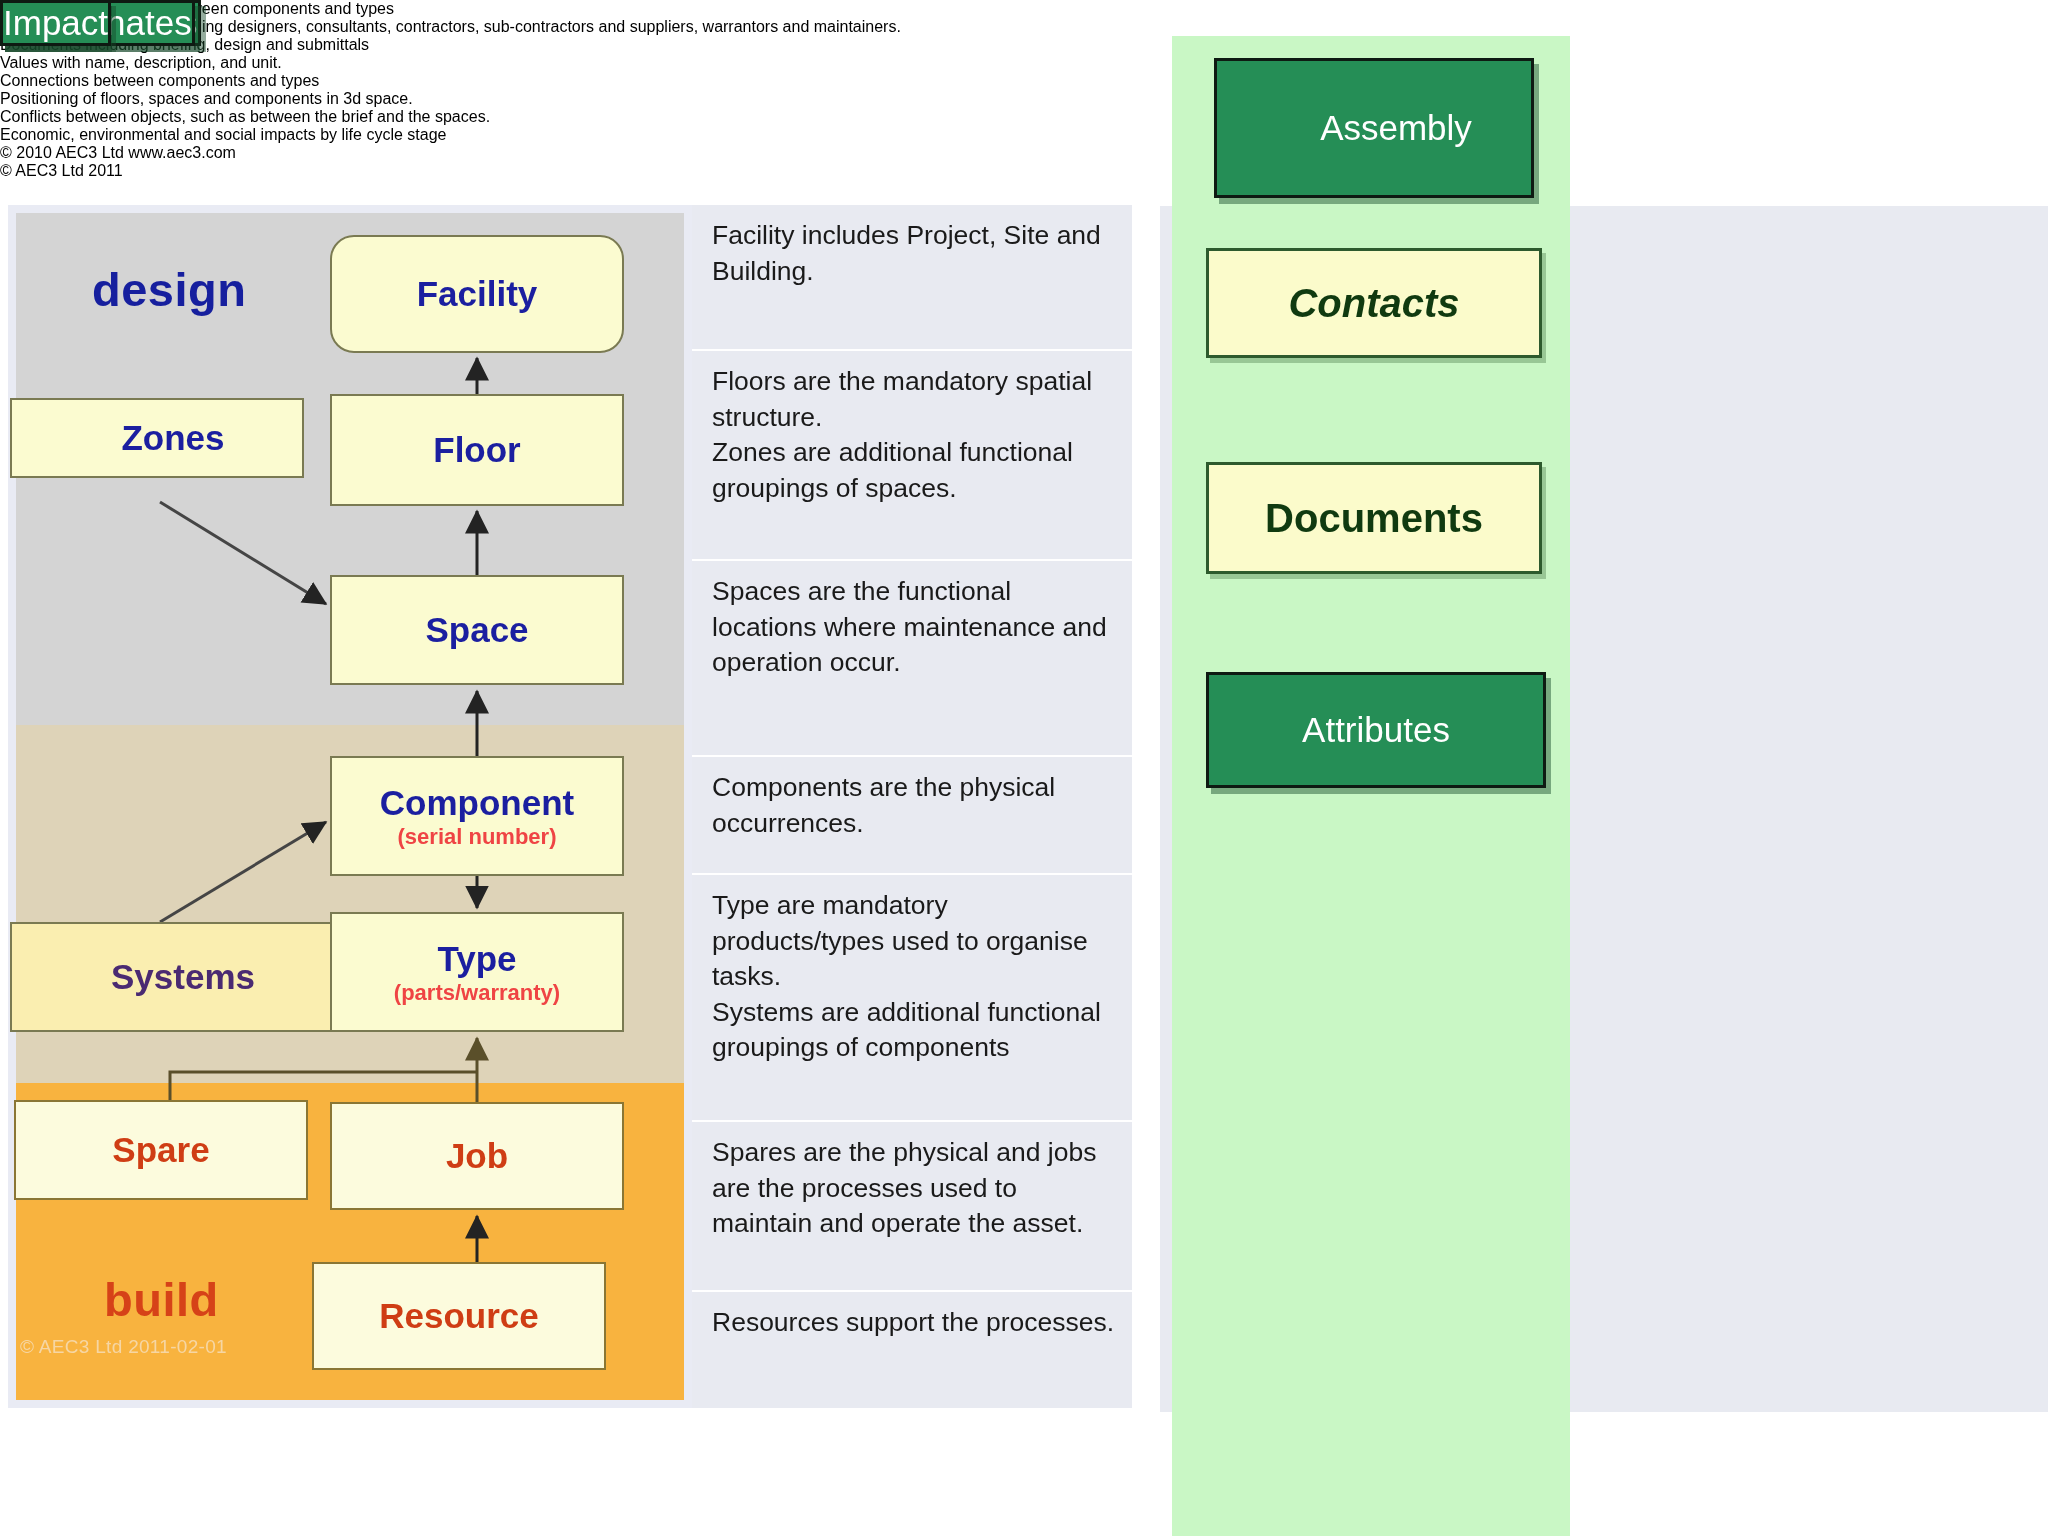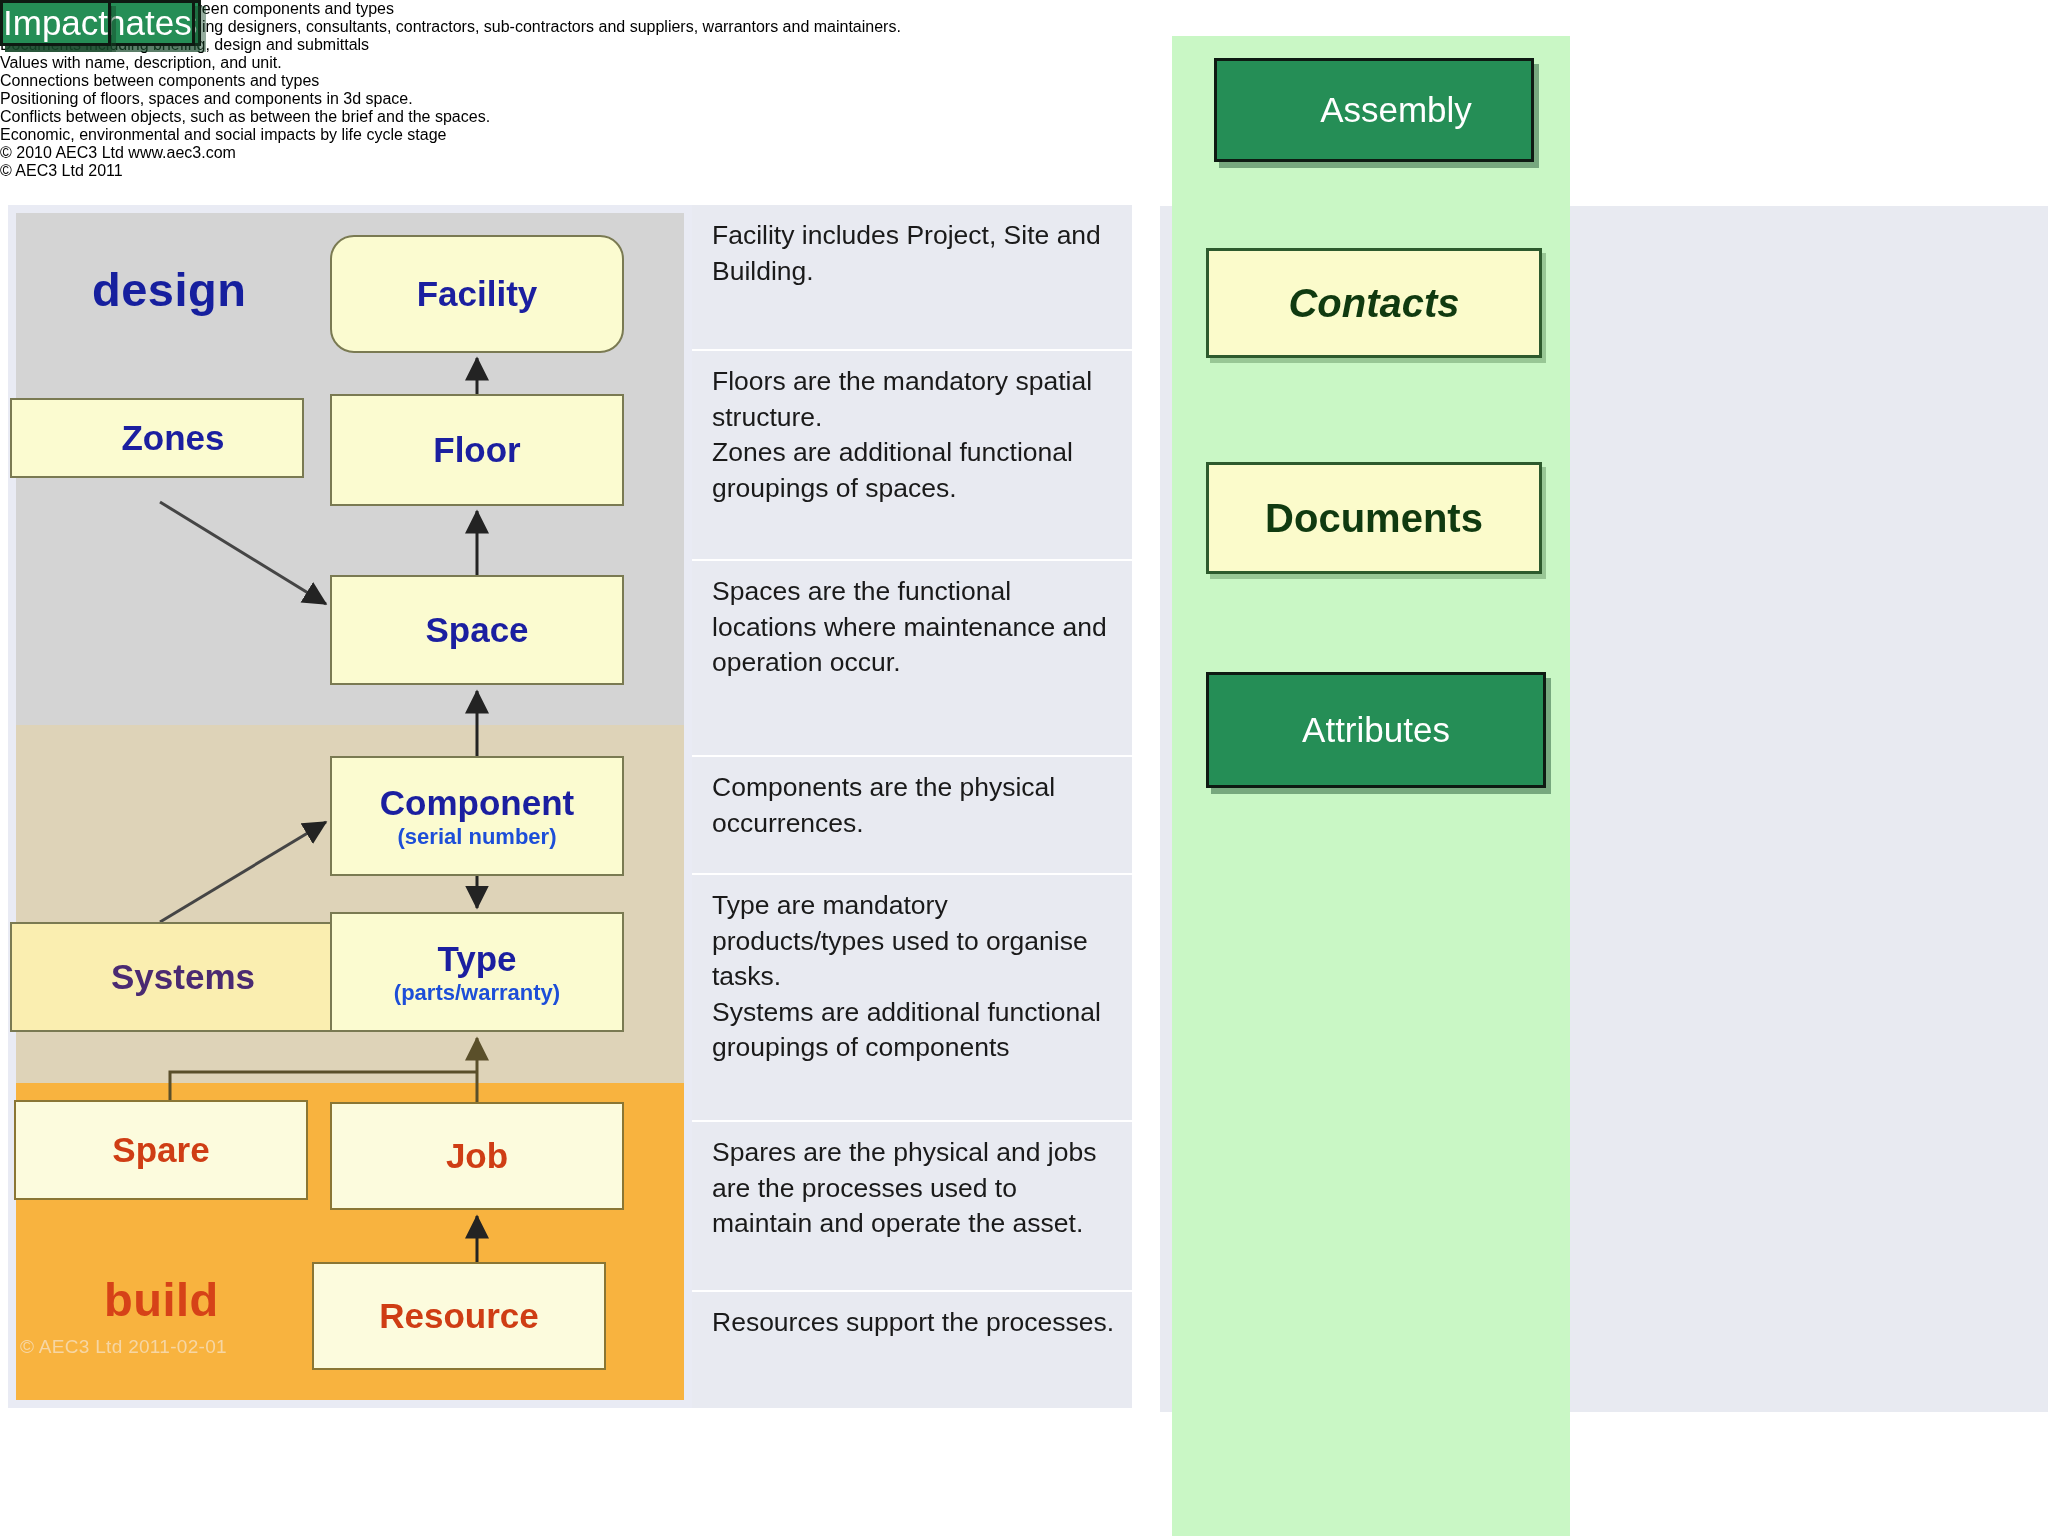--- a/index.html
+++ b/index.html
@@ -58,21 +58,21 @@
     line-height: 1.08;
   }
   .node .main {
     font-weight: bold;
     font-size: 35px;
     color: #1b1fa0;
   }
   .node .sub {
     font-weight: bold;
     font-size: 22px;
-    color: #1d4ed8;
+    color: #ef4444;
     margin-top: 3px;
   }
   .node.build-node { background: #fcfbdd; border-color: #8a7634; }
   .node.build-node .main { color: #cf3d14; }
   .node.systems-node { background: #faeeb0; border-color: #7a7a52; }
   .node.systems-node .main { color: #4a2a72; }
 
   
   .n-facility { left: 330px; top: 235px;  width: 294px; height: 118px; border-radius: 24px; }
   .n-zones    { left: 10px;  top: 398px;  width: 294px; height: 80px; padding-left: 32px; }
@@ -148,21 +148,21 @@
   }
   .gnode.yellow {
     background: #fbfbcb;
     border: 3px solid #2d5a2d;
     color: #103a10;
     font-size: 40px;
     font-weight: bold;
     box-shadow: 4px 5px 0 0 rgba(40,90,40,0.30);
   }
 
-  .g-assembly    { left: 1214px; top: 58px;   width: 320px; height: 104px; padding-left: 44px; }
+  .g-assembly    { left: 1214px; top: 58px;   width: 320px; height: 140px; padding-left: 44px; }
   .g-contacts    { left: 1206px; top: 248px;  width: 336px; height: 110px; font-style: italic; }
   .g-documents   { left: 1206px; top: 462px;  width: 336px; height: 112px; }
   .g-attributes  { left: 1206px; top: 672px;  width: 340px; height: 116px; }</style>
 </head>
 <body>
 
 <div id="root">
 
   <div class="left-diagram">
     <div class="band band-design"></div>

